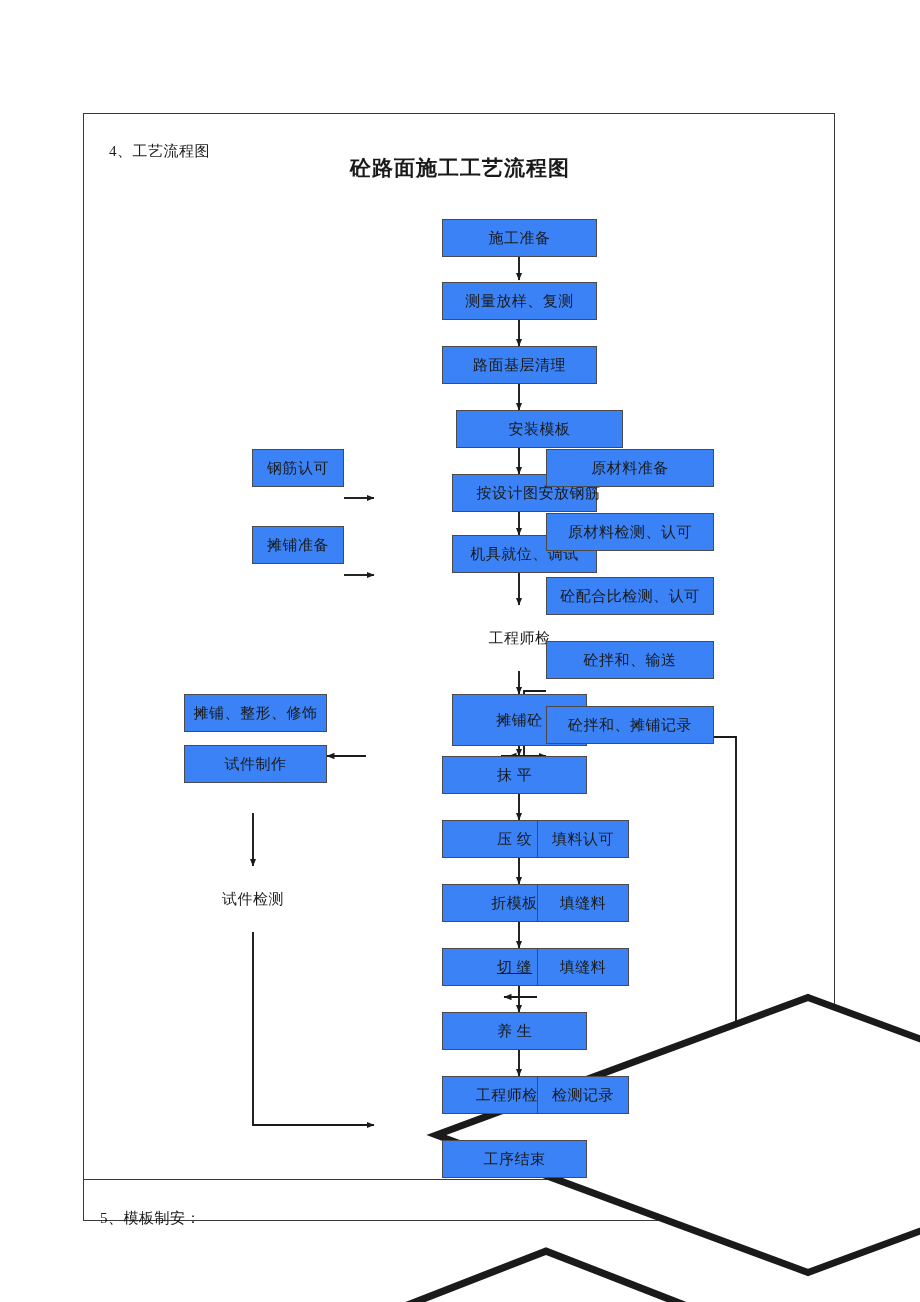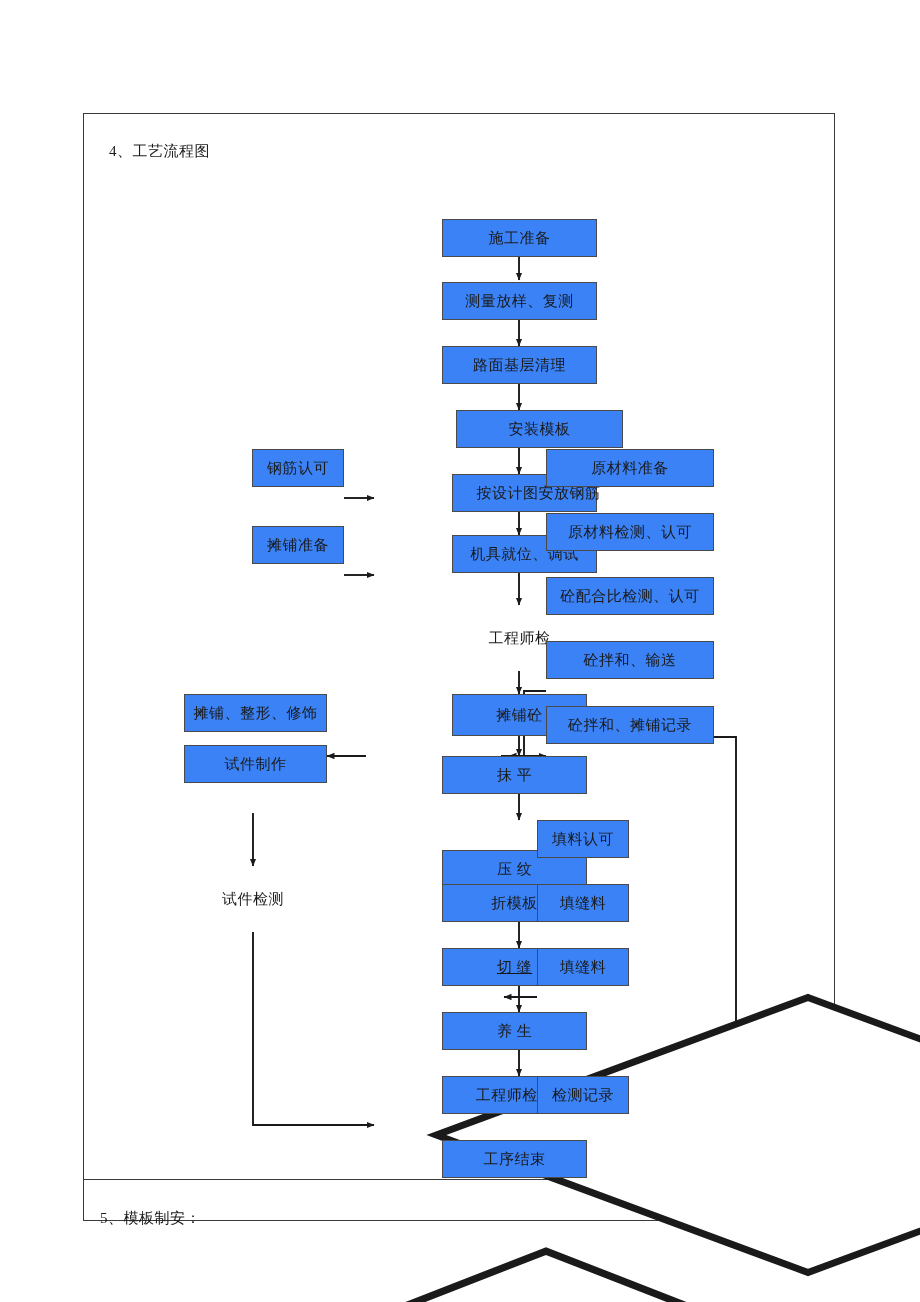--- a/index.html
+++ b/index.html
@@ -111,20 +111,21 @@
     font-family: "Liberation Serif", "DejaVu Serif", serif;
   }
 </style>
 </head>
 <body>
 
 <div id="page-cell">
 
   <div class="section-label" id="label-4">4、工艺流程图</div>
 
+  <div id="chart-title">砼路面施工工艺流程图</div>
 
   <div id="flow">
     <svg viewBox="0 0 752 1060" xmlns="http://www.w3.org/2000/svg">
       <defs>
         <marker id="ah" markerWidth="9" markerHeight="9" refX="7.5" refY="3.2" orient="auto" markerUnits="userSpaceOnUse">
           <path d="M0,0 L8,3.2 L0,6.4 z" fill="#1a1a1a"></path>
         </marker>
       </defs>
       <g stroke="#1a1a1a" stroke-width="1.9" fill="none" marker-end="url(#ah)">
 
@@ -191,27 +192,27 @@
       <span>机具就位、调试</span>
     </div>
 
     <div class="diamond-wrap" style="left:348px;top:491px;width:175px;height:66px;">
       <svg width="175" height="66" viewBox="0 0 175 66" xmlns="http://www.w3.org/2000/svg">
         <polygon points="87.5,1 174,33 87.5,65 1,33" fill="#ffffff" stroke="#1a1a1a" stroke-width="1.6"></polygon>
       </svg>
       <div class="diamond-label">工程师检</div>
     </div>
 
-    <div class="node" style="left:368px;top:580px;width:135px;height:42px;">
+    <div class="node" style="left:368px;top:580px;width:135px;height:52px;">
       <span>摊铺砼</span>
     </div>
     <div class="node" style="left:358px;top:642px;width:145px;height:38px;">
       <span>抹  平</span>
     </div>
-    <div class="node" style="left:358px;top:736px;width:145px;height:38px;">
+    <div class="node" style="left:358px;top:706px;width:145px;height:38px;">
       <span>压  纹</span>
     </div>
     <div class="node" style="left:358px;top:770px;width:145px;height:38px;">
       <span>折模板</span>
     </div>
     <div class="node" style="left:358px;top:834px;width:145px;height:38px;text-decoration:underline;">
       <span>切  缝</span>
     </div>
     <div class="node" style="left:358px;top:898px;width:145px;height:38px;">
       <span>养  生</span>

